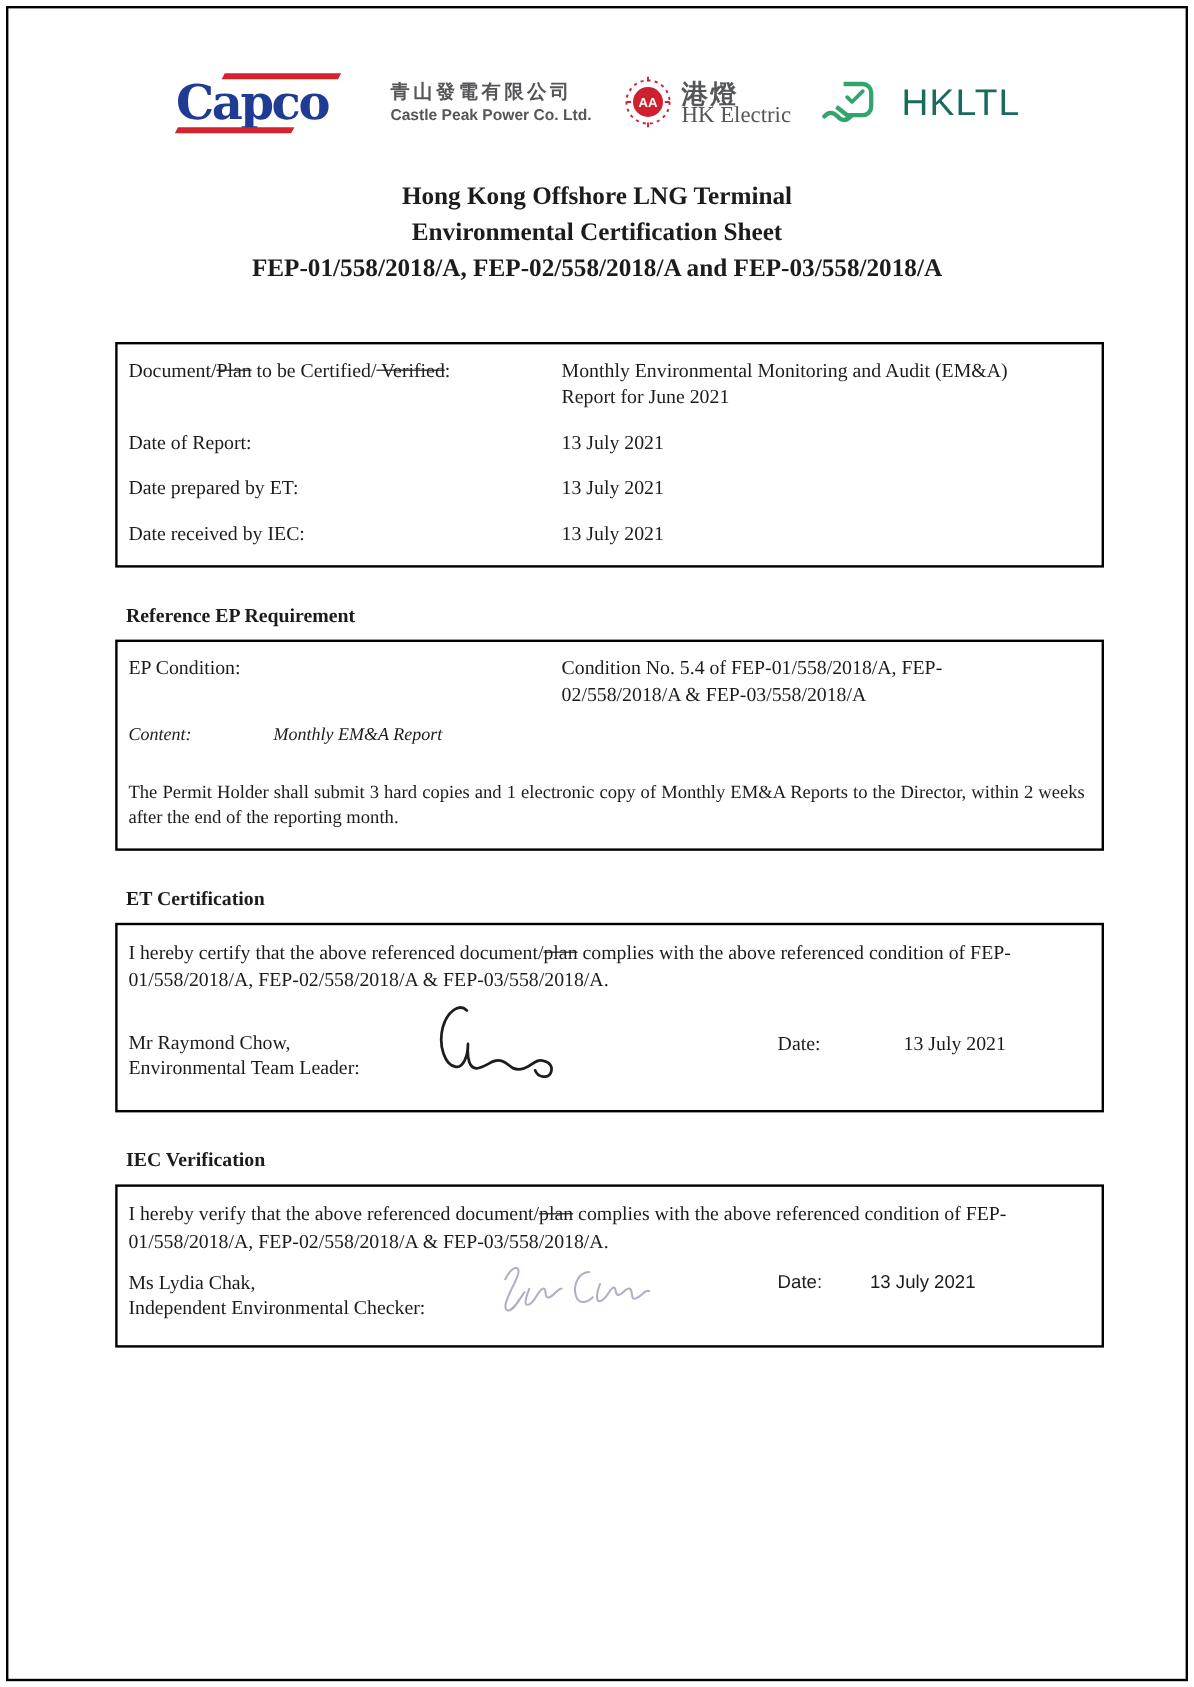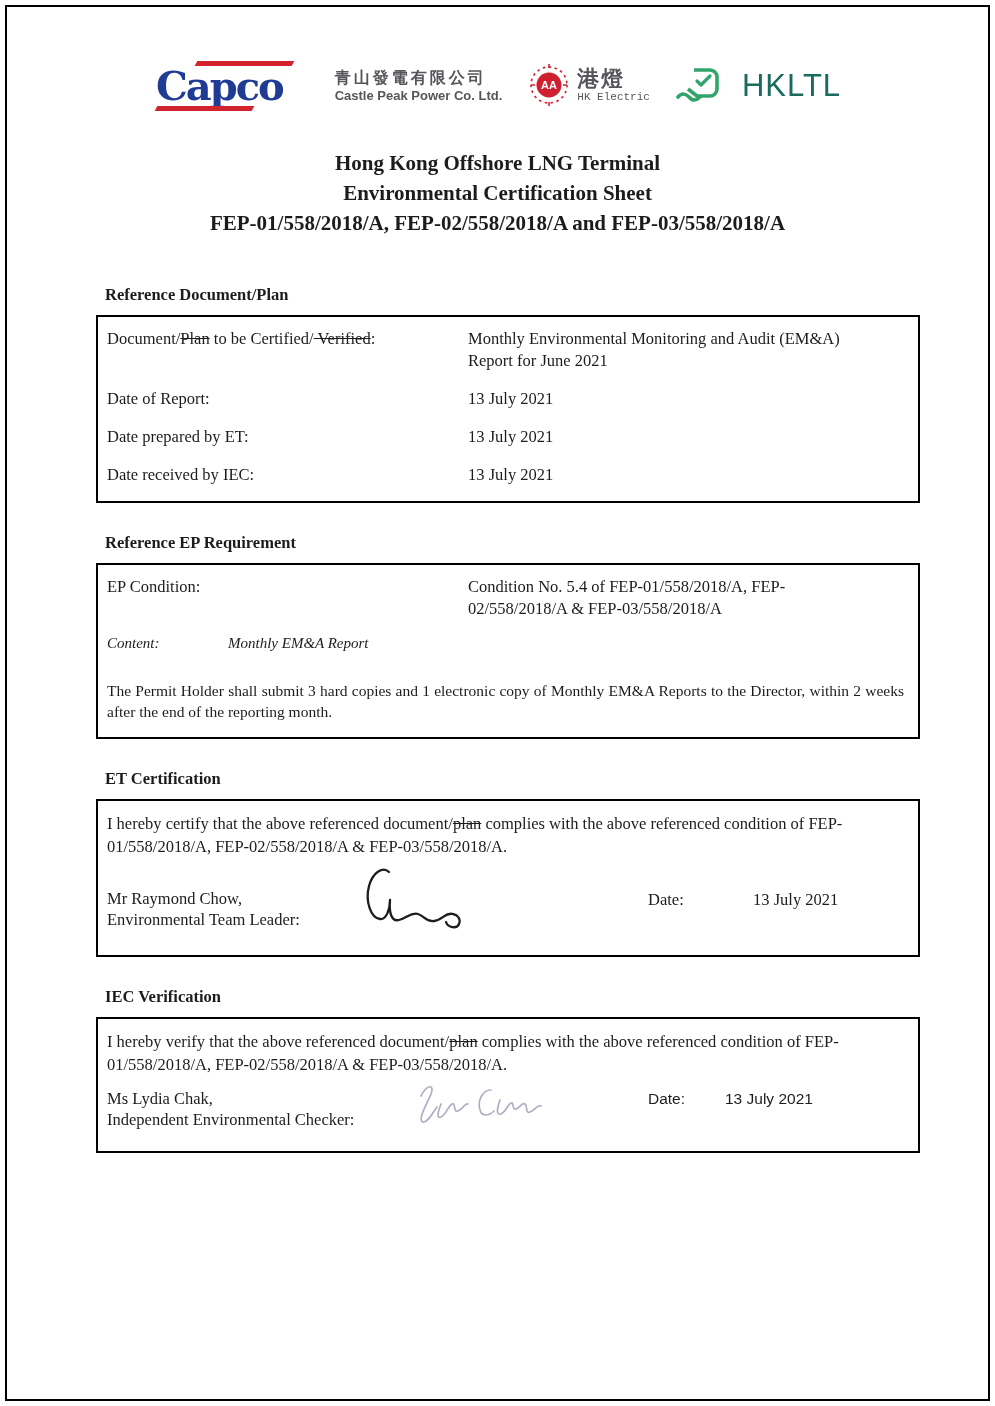--- a/index.html
+++ b/index.html
@@ -21,21 +21,21 @@
   .capco-bar { position:absolute; height:5px; background:#d2232e; transform:skewX(-28deg); }
   .capco-bar.top { top:0; right:-4px; width:72%; }
   .capco-bar.bottom { bottom:0; left:2px; width:72%; }
   .capco-text { display:flex; flex-direction:column; color:#55565a; font-family:"Liberation Sans", sans-serif; font-weight:bold;margin-left:36px; }
   .capco-cn { font-size:16px; letter-spacing:3px; line-height:20px; }
   .capco-en { font-size:13px; line-height:16px; }
 
   .logo-hk { display:flex; align-items:center; gap:7px; }
   .hk-text { display:flex; flex-direction:column; color:#55565a; }
   .hk-cn { font-size:22px; font-weight:bold; line-height:21px; letter-spacing:2px; }
-  .hk-en { font-family:Liberation Mono, monospace; font-size:11px; line-height:16px;text-align:center; }
+  .hk-en { font-family:Liberation Serif, serif; font-size:19px; line-height:16px;text-align:center; }
 
   .logo-hkltl { display:flex; align-items:center; gap:20px; }
   .hkltl-text { font-family:"Liberation Sans", sans-serif; font-size:31px; color:#1a6b5d; letter-spacing:1px; line-height:34px; }
 
   
   .title-block { margin-top:33px; text-align:center; font-weight:bold; font-size:21px; line-height:30px; }
 
   
   .sec { margin-left:96px; width:824px; margin-top:30px; }
   .sec.first { margin-top:47px; }
@@ -109,21 +109,20 @@
       </div>
     </div>
 
     <div class="title-block">
       <div>Hong Kong Offshore LNG Terminal</div>
       <div>Environmental Certification Sheet</div>
       <div>FEP-01/558/2018/A, FEP-02/558/2018/A and FEP-03/558/2018/A</div>
     </div>
 
     <div class="sec first">
-      <h3>Reference Document/Plan</h3>
       <div class="box">
         <div class="row">
           <div class="lbl"><span>Document/</span><s>Plan</s><span> to be Certified/</span><s> Verified</s><span>:</span></div>
           <div class="val"><span>Monthly Environmental Monitoring and Audit (EM&amp;A)</span><br><span>Report for June 2021</span></div>
         </div>
         <div class="row">
           <div class="lbl">Date of Report:</div>
           <div class="val">13 July 2021</div>
         </div>
         <div class="row">

